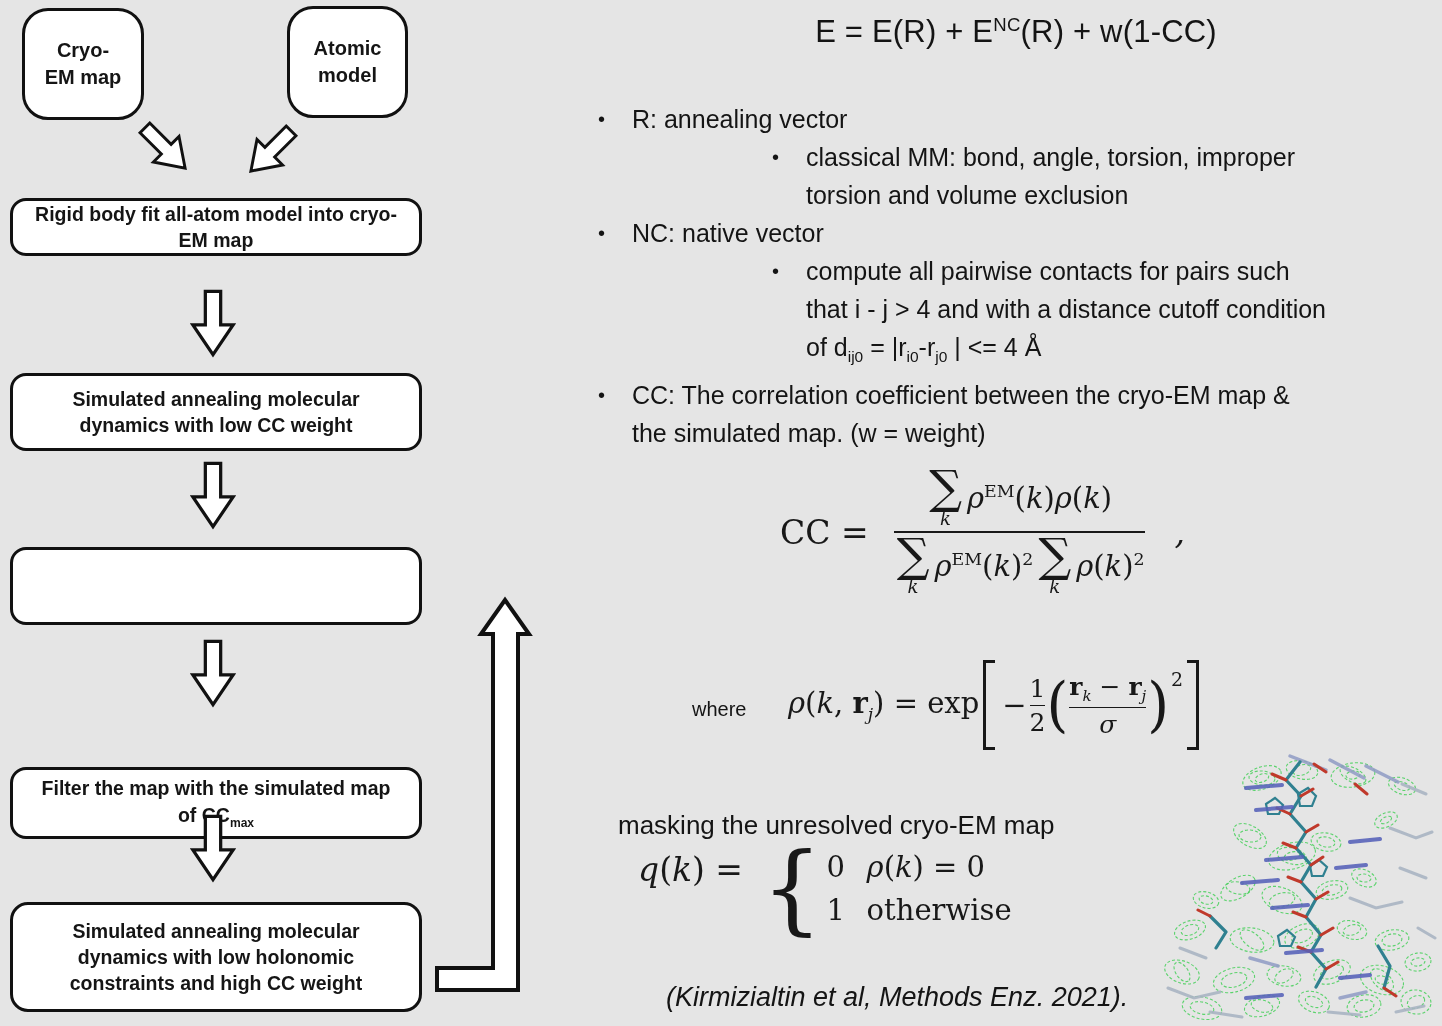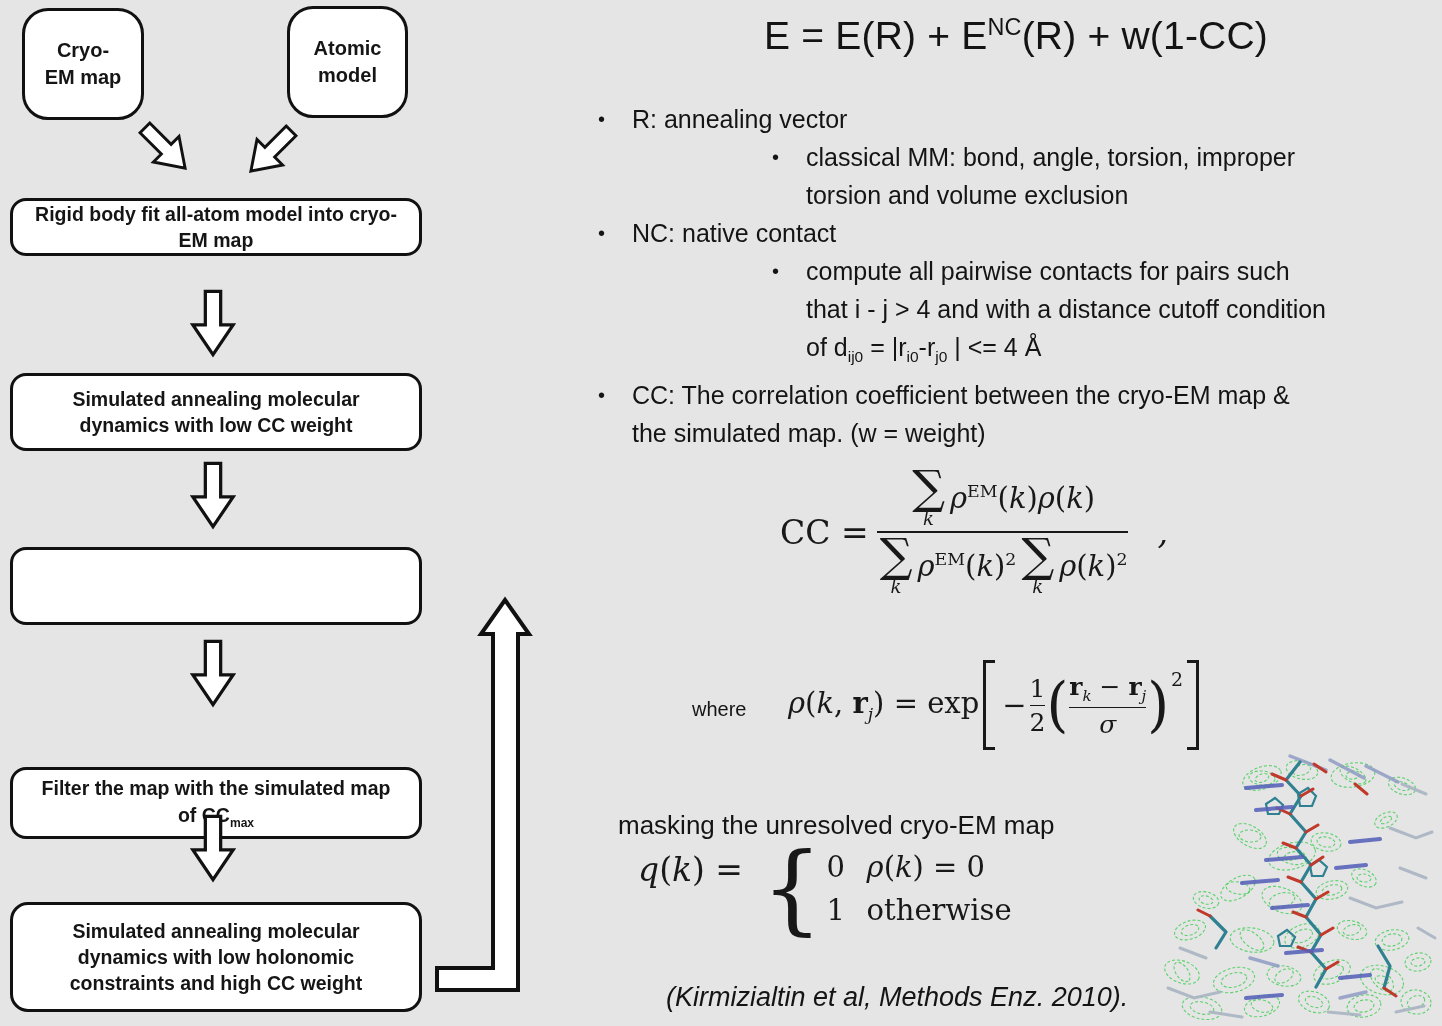--- a/index.html
+++ b/index.html
@@ -27,41 +27,41 @@
   
   .tk-n{font-style:normal;}
   .tk-i{font-style:italic;}
   .tk-bb{font-weight:bold;font-style:normal;}
   .tk-sup{font-size:60%;vertical-align:super;font-style:normal;}
   .tk-sub{font-size:62%;vertical-align:sub;}
   .tk-isub{font-size:60%;vertical-align:sub;font-style:italic;}
 
   
   .title-eq{position:absolute;left:590px;top:14px;width:852px;text-align:center;
-            font-size:39px;font-weight:500;letter-spacing:0.2px;}
+            font-size:31px;font-weight:500;letter-spacing:0.2px;}
   .bullets{position:absolute;left:598px;top:100px;width:846px;font-size:25px;line-height:38px;}
   .b-item{display:flex;}
   .b-item .dot{flex:0 0 34px;font-size:20px;}
   .b-item.l2{margin-left:174px;}
   .b-item .txt{flex:1;}
   .plain-label{position:absolute;font-size:26px;}
   .citation{position:absolute;left:666px;top:982px;font-size:27px;font-style:italic;font-weight:500;}
 
   
   .eq{position:absolute;font-family:"DejaVu Serif","DejaVu Sans",serif;color:#181818;}
   .mrow{white-space:pre;}
   .frac{display:inline-flex;flex-direction:column;align-items:center;vertical-align:middle;}
   .frac .bar{align-self:stretch;border-top:2.2px solid #181818;margin:3px 0;}
   .frac.small .bar{border-top-width:1.8px;margin:2px 0;}
   .fr-row{display:flex;align-items:center;justify-content:center;gap:2px;}
   .bigop{display:inline-flex;flex-direction:column;align-items:center;line-height:1;margin:0 3px;}
   .bigop .sym{font-size:46px;line-height:0.85;}
   .bigop .lim{font-size:18px;font-style:italic;margin-top:3px;}
   .eq-cc{left:780px;top:468px;display:flex;align-items:center;font-size:29px;}
-  .eq-cc .cc-lhs{font-size:33px;margin-right:8px;}
+  .eq-cc .cc-lhs{font-size:33px;margin-right:25px;}
   .eq-cc .cc-comma{font-size:33px;margin-left:30px;font-style:italic;}
   .eq-rho{left:788px;top:660px;display:flex;align-items:center;font-size:29px;height:90px;text-align:right;}
   .eq-rho .frac.small{font-size:25px;}
   .sq-bracket{align-self:stretch;width:9px;border:3px solid #181818;margin:0 4px;}
   .sq-bracket.left{border-right:none;}
   .sq-bracket.right{border-left:none;}
   .paren{font-size:56px;line-height:0.8;transform:scaleY(1.08);margin:0 1px;}
   .pow{font-size:19px;position:relative;top:-26px;margin-left:1px;}
   .minus{margin:0 3px;}
   .eq-q{left:638px;top:850px;display:flex;font-size:30px;}
@@ -160,21 +160,21 @@
     <div class="b-item l2">
       <span class="dot">•</span>
       <div class="txt">
         <div><span class="tk-n">classical MM: bond, angle, torsion, improper</span></div>
         <div><span class="tk-n">torsion and volume exclusion</span></div>
       </div>
     </div>
     <div class="b-item l1">
       <span class="dot">•</span>
       <div class="txt">
-          <div><span class="tk-n">NC: native contact</span></div>
+          <div><span class="tk-n">NC: native vector</span></div>
         </div>
     </div>
     <div class="b-item l2">
       <span class="dot">•</span>
       <div class="txt">
         <div><span class="tk-n">compute all pairwise contacts for pairs such</span></div>
         <div><span class="tk-n">that i - j &gt; 4 and with a distance cutoff condition</span></div>
         <div><span class="tk-n">of d</span><span class="tk-sub">ij0</span><span class="tk-n"> = |r</span><span class="tk-sub">i0</span><span class="tk-n">-r</span><span class="tk-sub">j0</span><span class="tk-n"> | &lt;= 4 Å</span></div>
       </div>
     </div>
@@ -244,21 +244,21 @@
         <span class="cval">0</span>
         <span class="mrow"><span class="tk-i">ρ</span><span class="tk-n">(</span><span class="tk-i">k</span><span class="tk-n">) = 0</span></span>
       </span>
       <span class="case-row">
         <span class="cval">1</span>
         <span class="mrow"><span class="tk-n">otherwise</span></span>
       </span>
     </span>
   </div>
 
-  <div class="citation">(Kirmizialtin et al, Methods Enz. 2010).</div>
+  <div class="citation">(Kirmizialtin et al, Methods Enz. 2021).</div>
 
   <svg class="molfig" width="292" height="278" viewBox="0 0 292 278" role="img" aria-label="Cryo-EM density mesh (green) with fitted atomic stick model">
 
     <g>
       <g class="blob" transform="translate(112,30) rotate(-20)">
           <ellipse rx="20" ry="11"></ellipse>
           <ellipse rx="13" ry="7" transform="rotate(25)"></ellipse>
           <ellipse rx="7" ry="4"></ellipse>
         </g>
       <g class="blob" transform="translate(152,22) rotate(12)">

